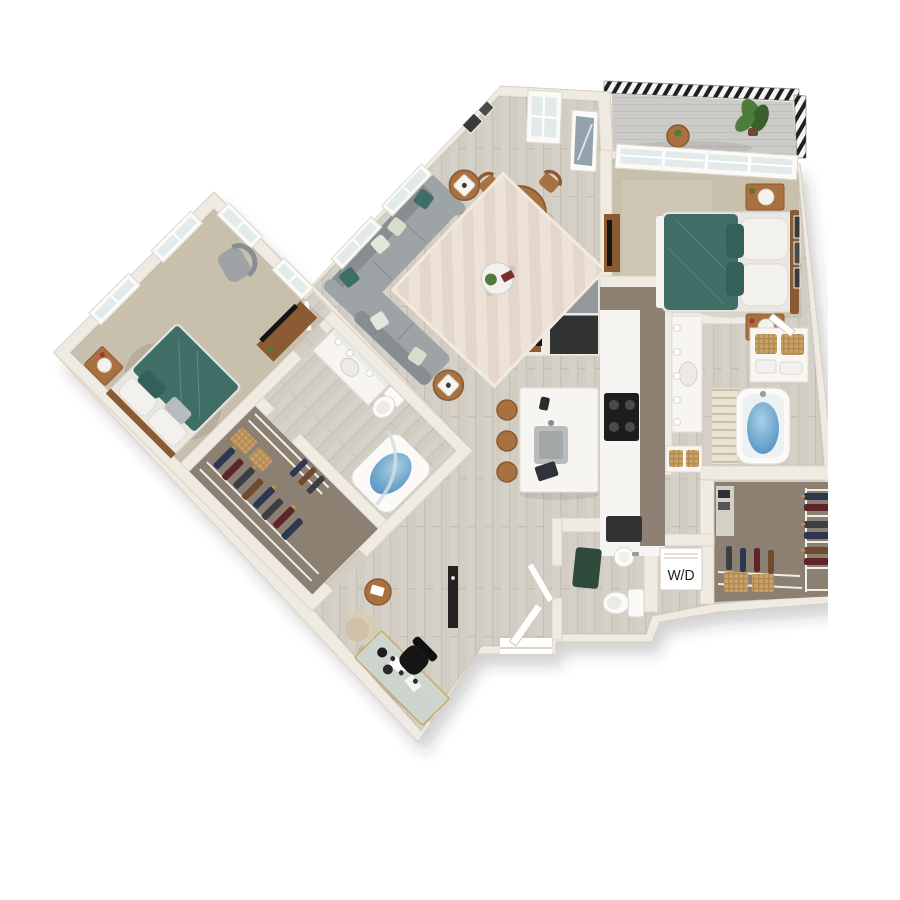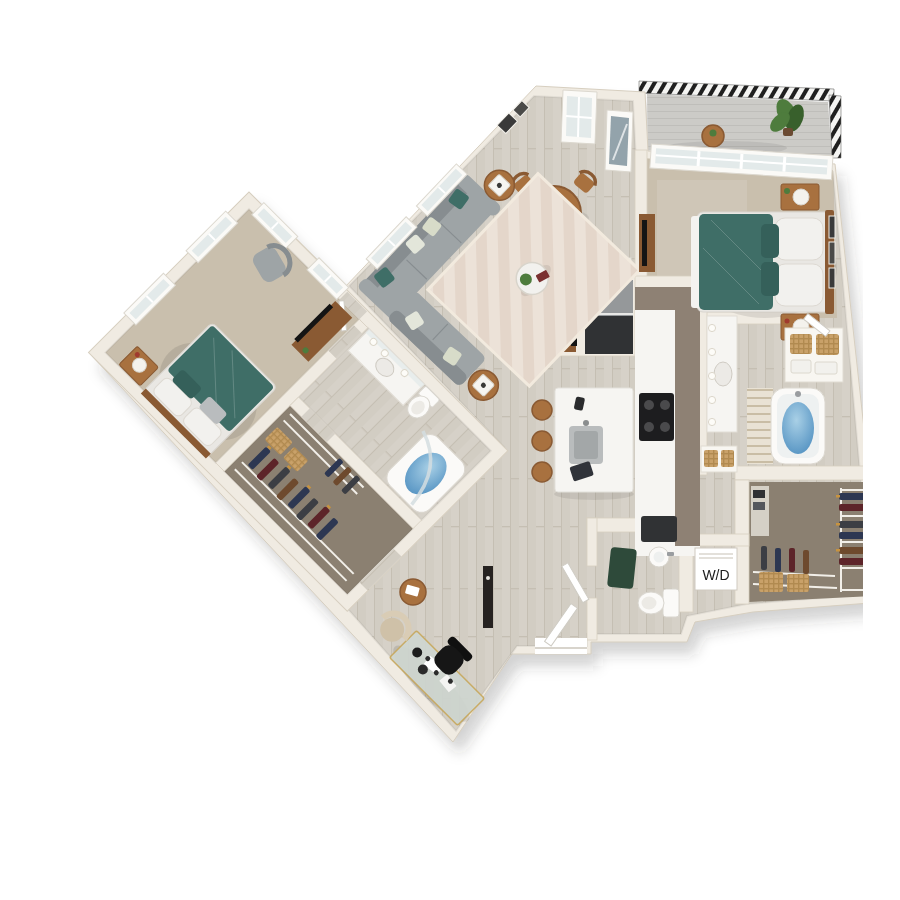--- a/index.html
+++ b/index.html
@@ -6,21 +6,21 @@
     --wall:#f0ebe2; --wall-edge:#d7cfc0; --wood-a:#d6d1c8; --wood-line:#c5bfb3;
     --carpet-bed:#c9bfad; --carpet-closet:#8b8071; --counter:#f6f5f2; --cabinet:#8e8174;
     --steel:#95989a; --appliance-dark:#303234; --teal:#3f6e67; --teal-dark:#35605a;
     --sofa:#9ea4a6; --sofa-dark:#878d90; --rug-a:#ece2d8; --rug-b:#ddccbf;
     --wood-furn:#a8713f; --wood-furn-dark:#8a5a33; --water-a:#a9d0e6; --water-b:#4f8fc0;
     --plant:#4e7c3d; --plant-dark:#38602c; --mat-green:#2e4a3a; --basket-a:#c9a169; --basket-b:#b18a50;
     --glass:#e3eaea; --glass-dark:#93a3ab; --deck-a:#cccbc7; --deck-b:#bfbebA; --railing:#1f1f1f;
     --ink:#1c1c1c; --paper:#ffffff;
   }
   html,body{margin:0;padding:0;background:var(--paper);}
-  .stage{width:828px;height:900px;background:var(--paper);position:relative;overflow:hidden;margin-left:35px;}
+  .stage{width:828px;height:900px;background:var(--paper);position:relative;overflow:hidden;}
   svg{display:block;}
   .wd-label{font-family:"Liberation Sans","DejaVu Sans",sans-serif;font-size:14px;font-weight:400;fill:var(--ink);}
 </style>
 </head>
 <body>
 
 <div class="stage">
 <svg width="900" height="900" viewBox="0 0 900 900">
   <defs>
     <pattern id="wood" width="17" height="110" patternUnits="userSpaceOnUse">

